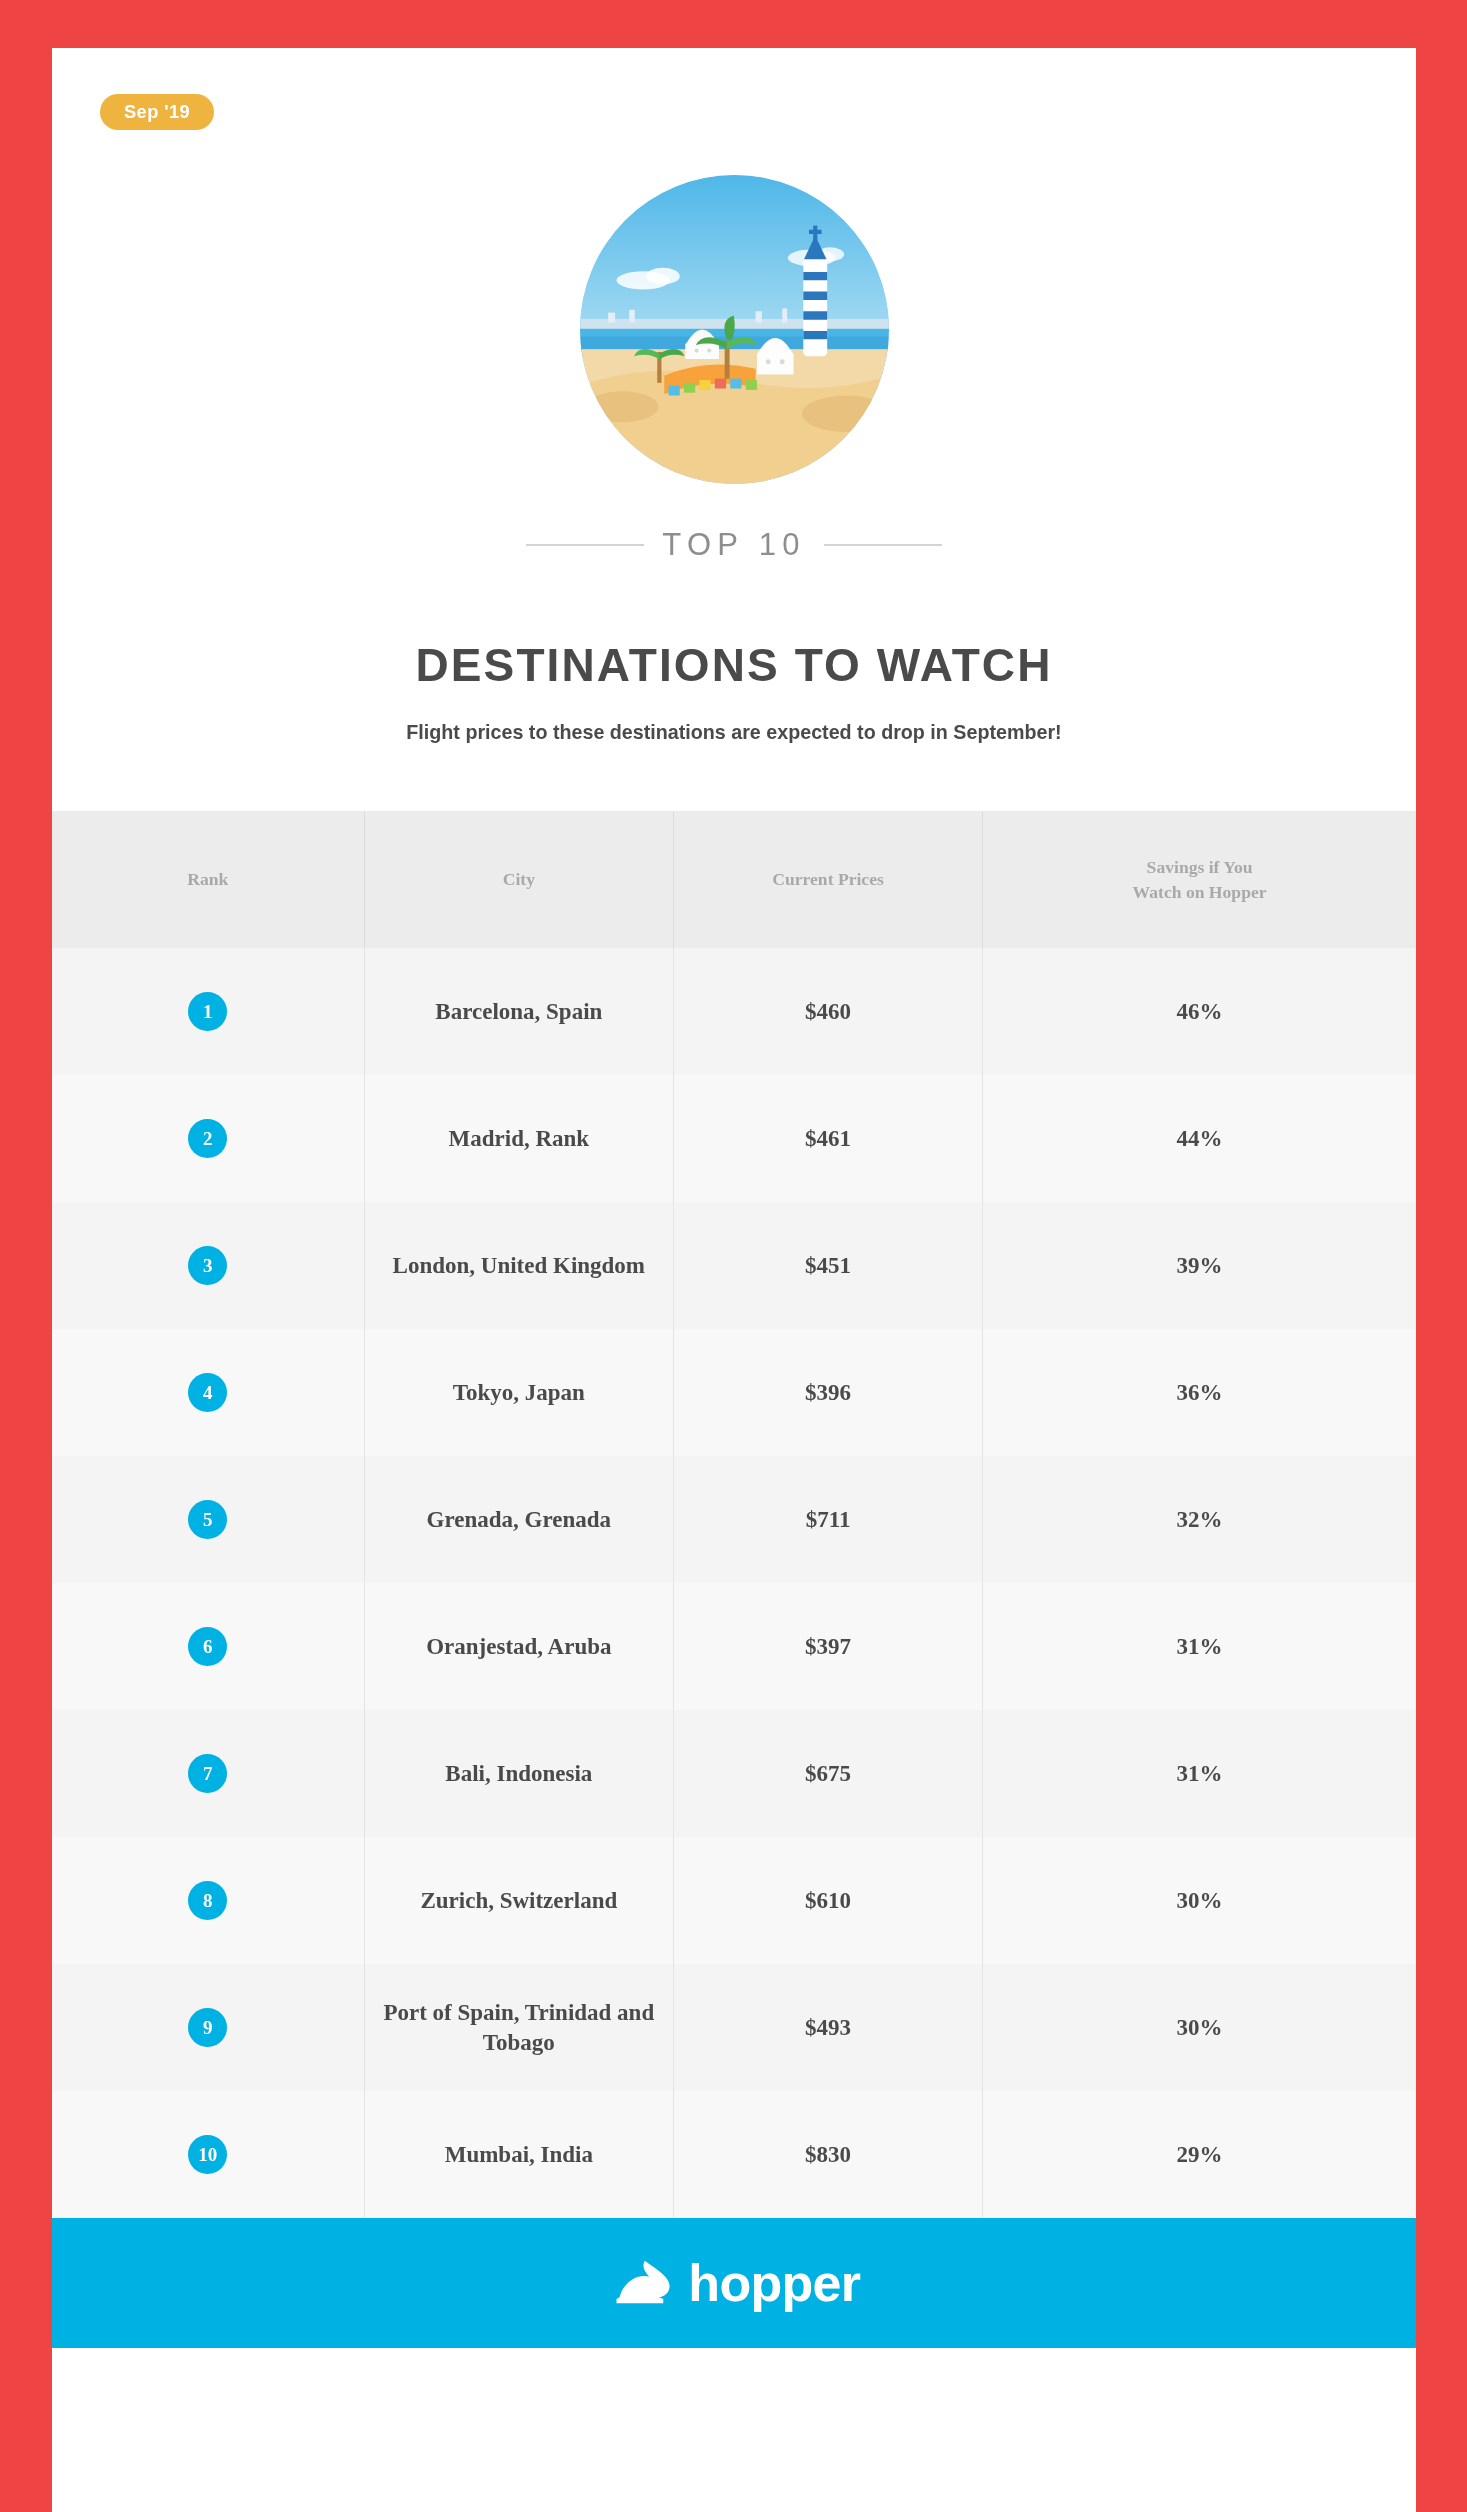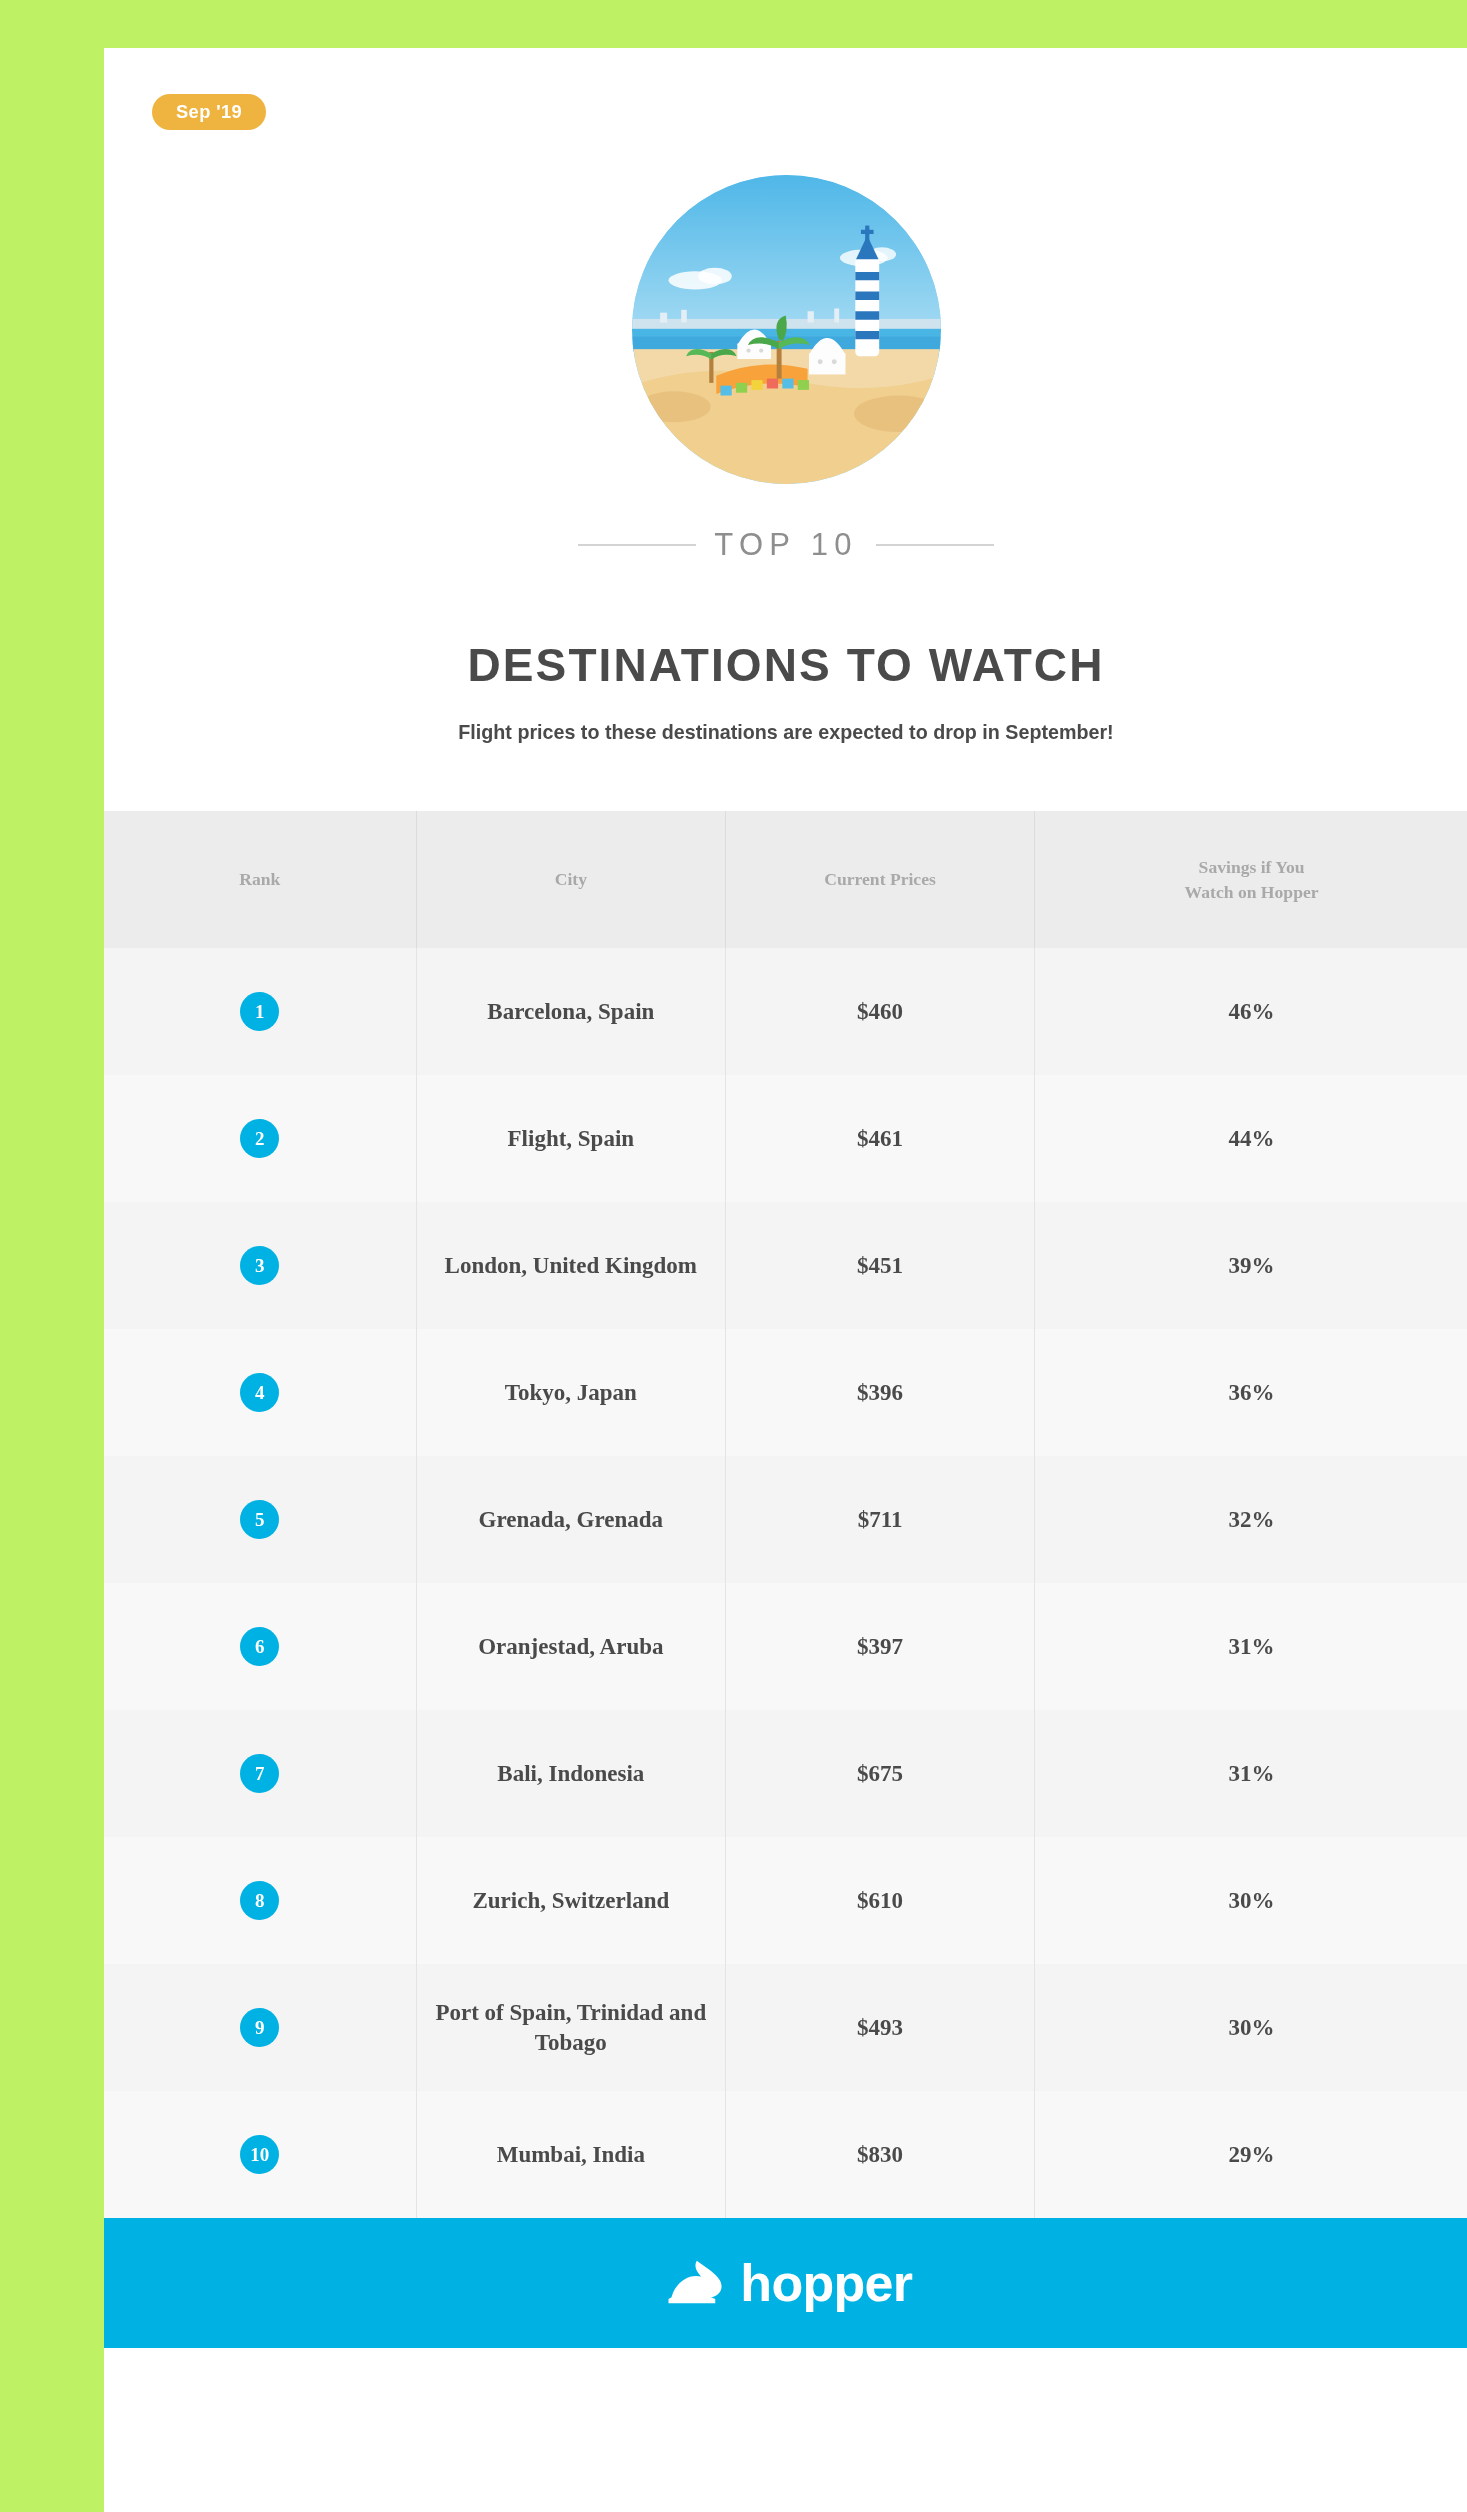--- a/index.html
+++ b/index.html
@@ -5,23 +5,23 @@
   * { box-sizing: border-box; margin: 0; padding: 0; }
   html, body {
     width: 1468px;
     height: 2512px;
     background: #ececec;
     font-family: "Liberation Sans", sans-serif;
   }
   .page {
     width: 1468px;
     height: 2512px;
-    background: #bef264;
-    display: flex;
-    justify-content: flex-end;
+    background: #ef4444;
+    display: flex;
+    justify-content: center;
   }
   .card {
     width: 1364px;
     margin-top: 48px;
     background: #ffffff;
     display: flex;
     flex-direction: column;
   }
 
   
@@ -289,21 +289,21 @@
       </thead>
       <tbody>
         <tr>
           <td><span class="rank-badge">1</span></td>
           <td>Barcelona, Spain</td>
           <td>$460</td>
           <td>46%</td>
         </tr>
         <tr>
           <td><span class="rank-badge">2</span></td>
-          <td>Flight, Spain</td>
+          <td>Madrid, Rank</td>
           <td>$461</td>
           <td>44%</td>
         </tr>
         <tr>
           <td><span class="rank-badge">3</span></td>
           <td>London, United Kingdom</td>
           <td>$451</td>
           <td>39%</td>
         </tr>
         <tr>

